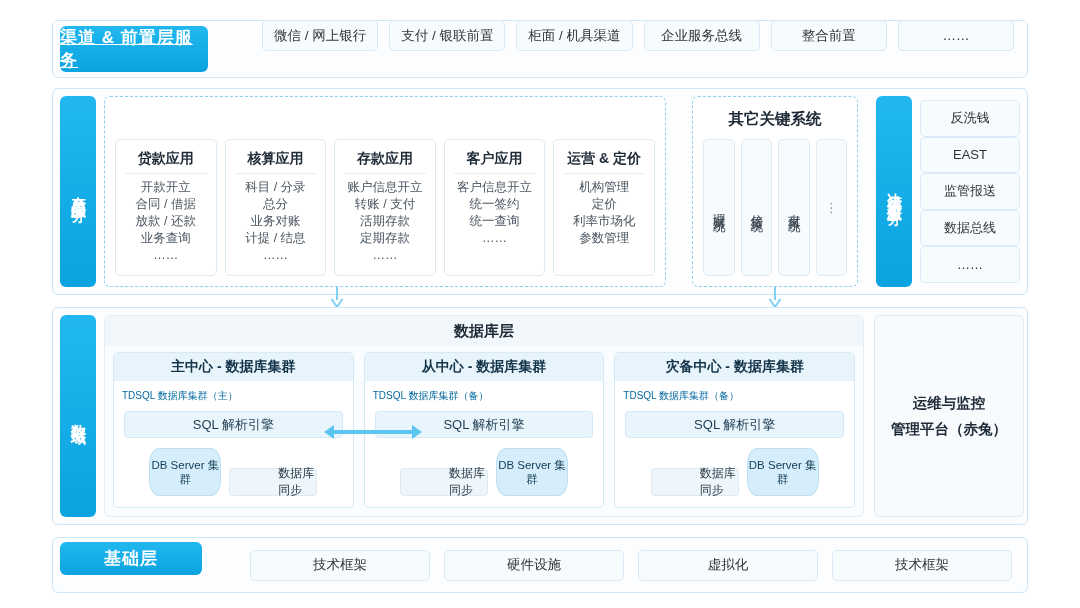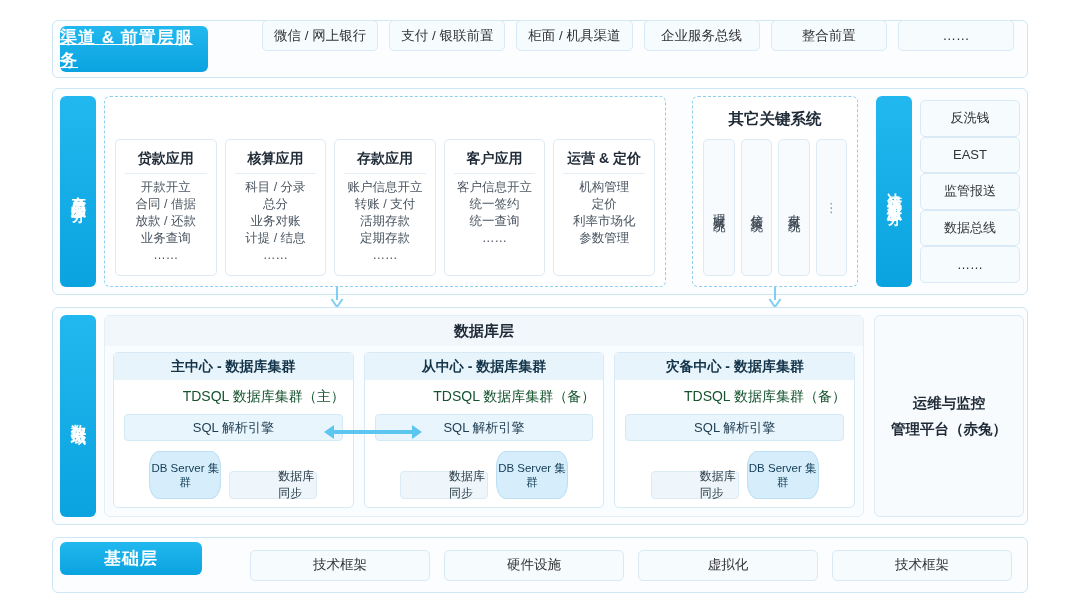--- a/index.html
+++ b/index.html
@@ -146,21 +146,21 @@
     border: 1px solid #d7e9f5; border-radius: 5px; background: #fff;
     display: flex; flex-direction: column;
   }
   .db-col .hdr {
     height: 28px; background: #e8f4fb;
     display: flex; align-items: center; justify-content: center;
     font-size: 14px; font-weight: bold; color: #14344a;
     border-radius: 5px 5px 0 0;
   }
   .db-col .cluster {
-    margin: 8px 8px 0 8px; font-size: 14px; color: #14532d; text-align: right;
+    margin: 8px 8px 0 8px; font-size: 10px; color: #0369a1; text-align: left;
   }
   .db-col .engine {
     margin: 8px 10px 0 10px; height: 27px;
     background: #e9f5fc; border: 1px solid #d4e9f6; border-radius: 4px;
     display: flex; align-items: center; justify-content: center;
     font-size: 13px; color: #1d3b50;
   }
   .db-bottom {
     margin: 10px 10px 8px 10px;
     display: flex; align-items: flex-end; gap: 8px; justify-content: center;

